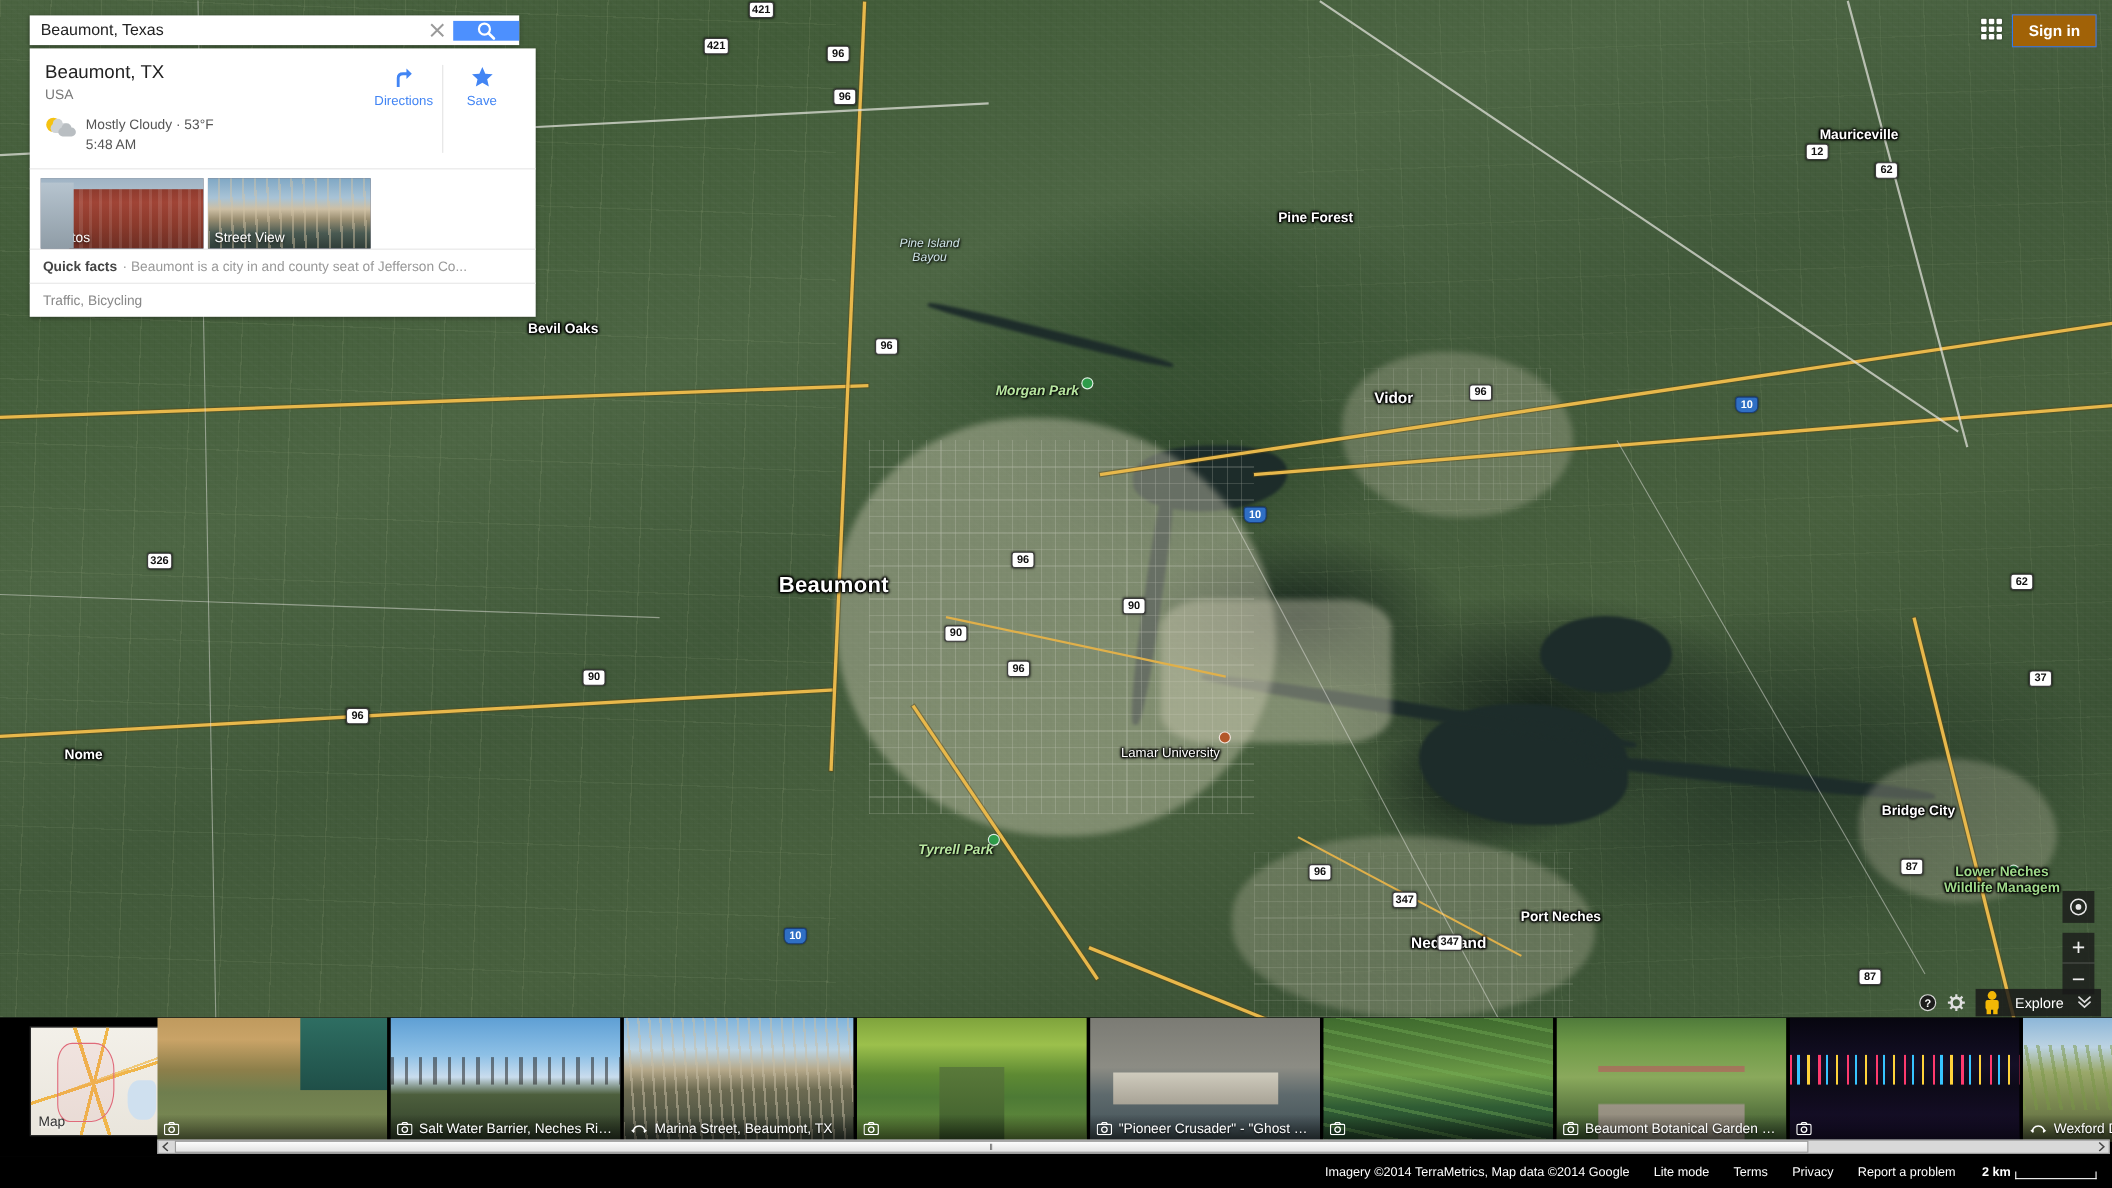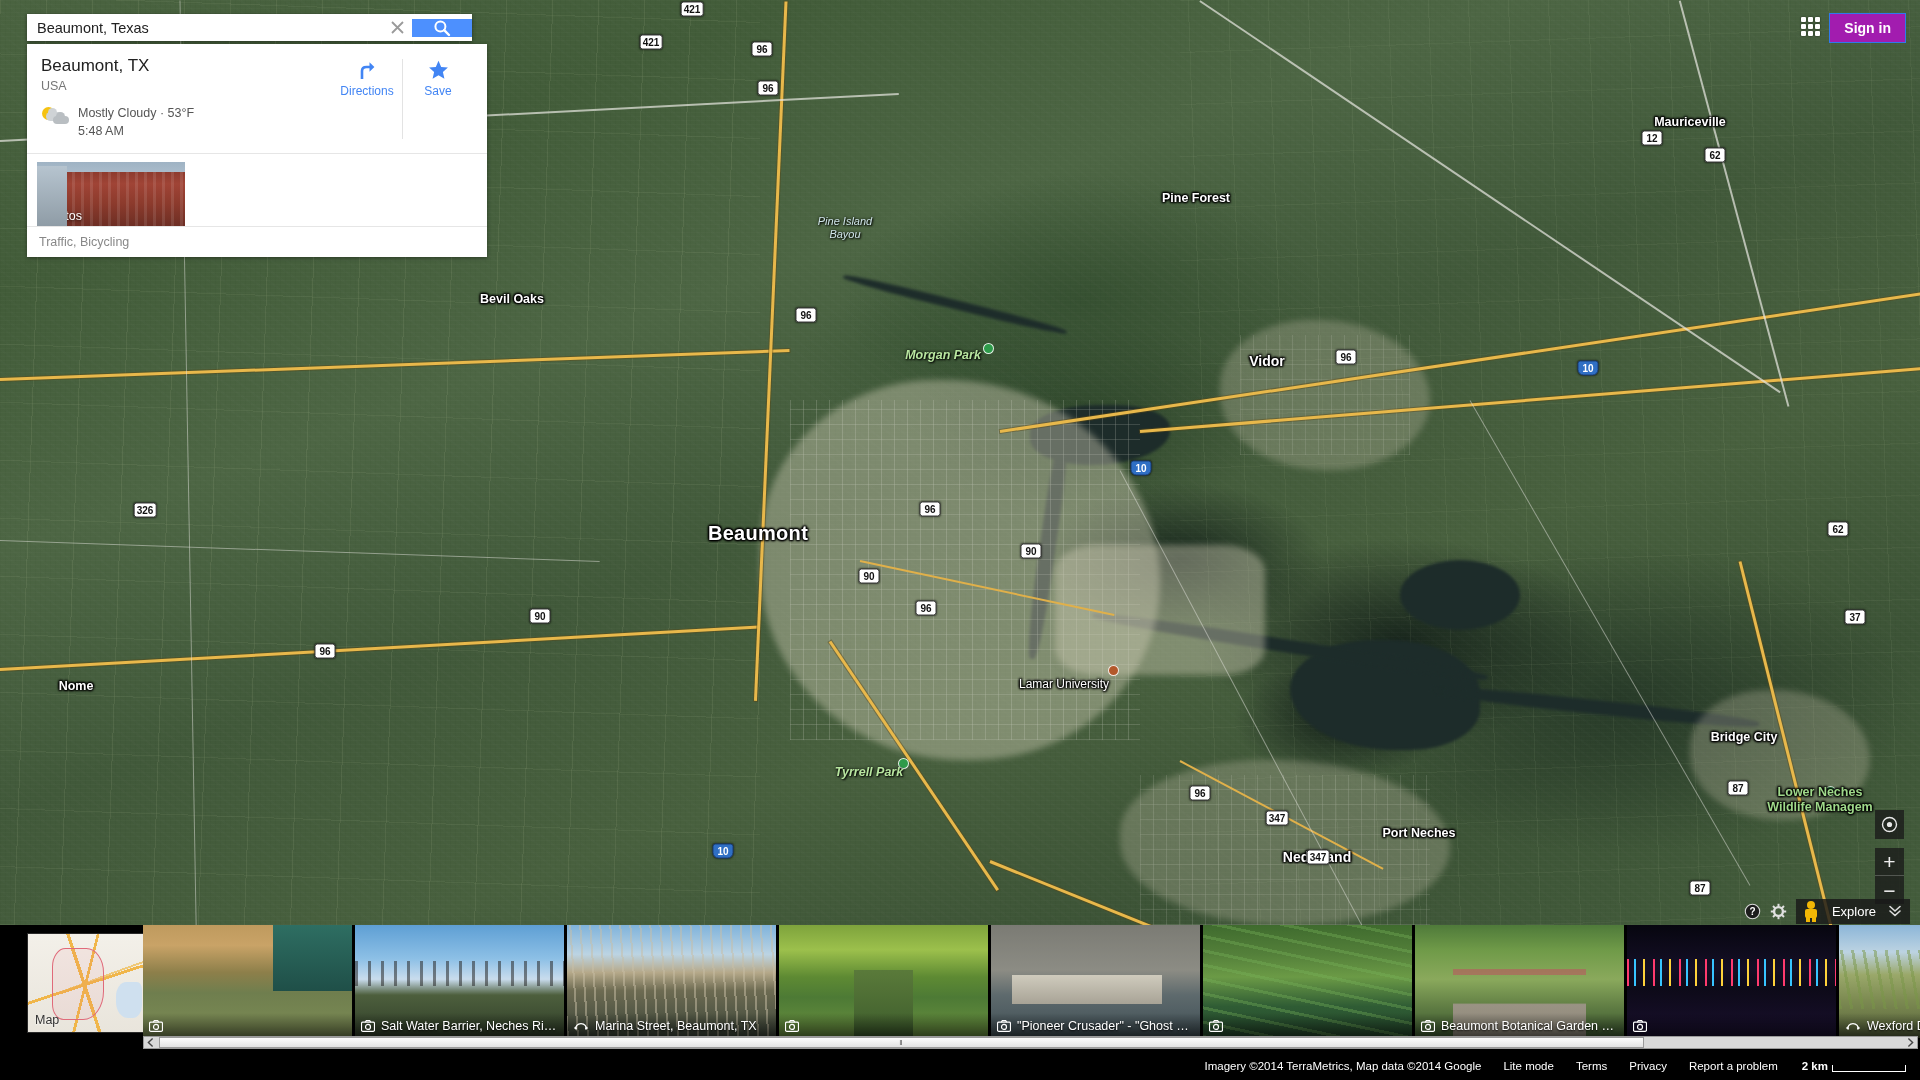--- a/index.html
+++ b/index.html
@@ -233,21 +233,21 @@
 
   
   #apps-grid {
     position: absolute; right: 100px; top: 17px; width: 19px; height: 19px; cursor: pointer;
     display: grid; grid-template-columns: repeat(3,1fr); grid-template-rows: repeat(3,1fr); gap: 2px;
     z-index: 40;
   }
   #apps-grid i { background: #fff; border-radius: 1px; display:block; box-shadow: 0 0 2px rgba(0,0,0,.6); }
   #signin-btn {
     position: absolute; right: 14px; top: 13px; z-index: 40;
-    background: #a21caf; color: #fff; font-size: 14px; font-weight: bold;
+    background: #a16207; color: #fff; font-size: 14px; font-weight: bold;
     padding: 6px 14px; cursor: pointer; border: 1px solid #3079ed;
     font-family: "Liberation Sans", sans-serif;
   }
 
   
   #compass-btn {
     position: absolute; right: 16px; top: 810px; width: 29px; height: 29px;
     background: rgba(25,25,25,.78); cursor: pointer; z-index: 35;
     display: flex; align-items: center; justify-content: center;
   }
@@ -550,23 +550,31 @@
       </div>
     </div>
 
     <div class="card-divider"></div>
 
     <div class="thumb-row">
       <div class="thumb">
         <div id="thumb-photos-img"></div>
         <div class="tlabel">Photos</div>
       </div>
-    </div>
-
-
+      <div class="thumb">
+        <div id="thumb-street-img"></div>
+        <div class="tlabel">Street View</div>
+      </div>
+    </div>
+
+
+    <div class="qf-row">
+      <span id="qf-label">Quick facts</span>
+      <span id="qf-text">· Beaumont is a city in and county seat of Jefferson Co...</span>
+    </div>
 
     <div class="layers-row">Traffic, Bicycling</div>
   </div>
 </div>
 
 <div id="apps-grid">
   <i></i>
     <i></i>
     <i></i>
     <i></i>

